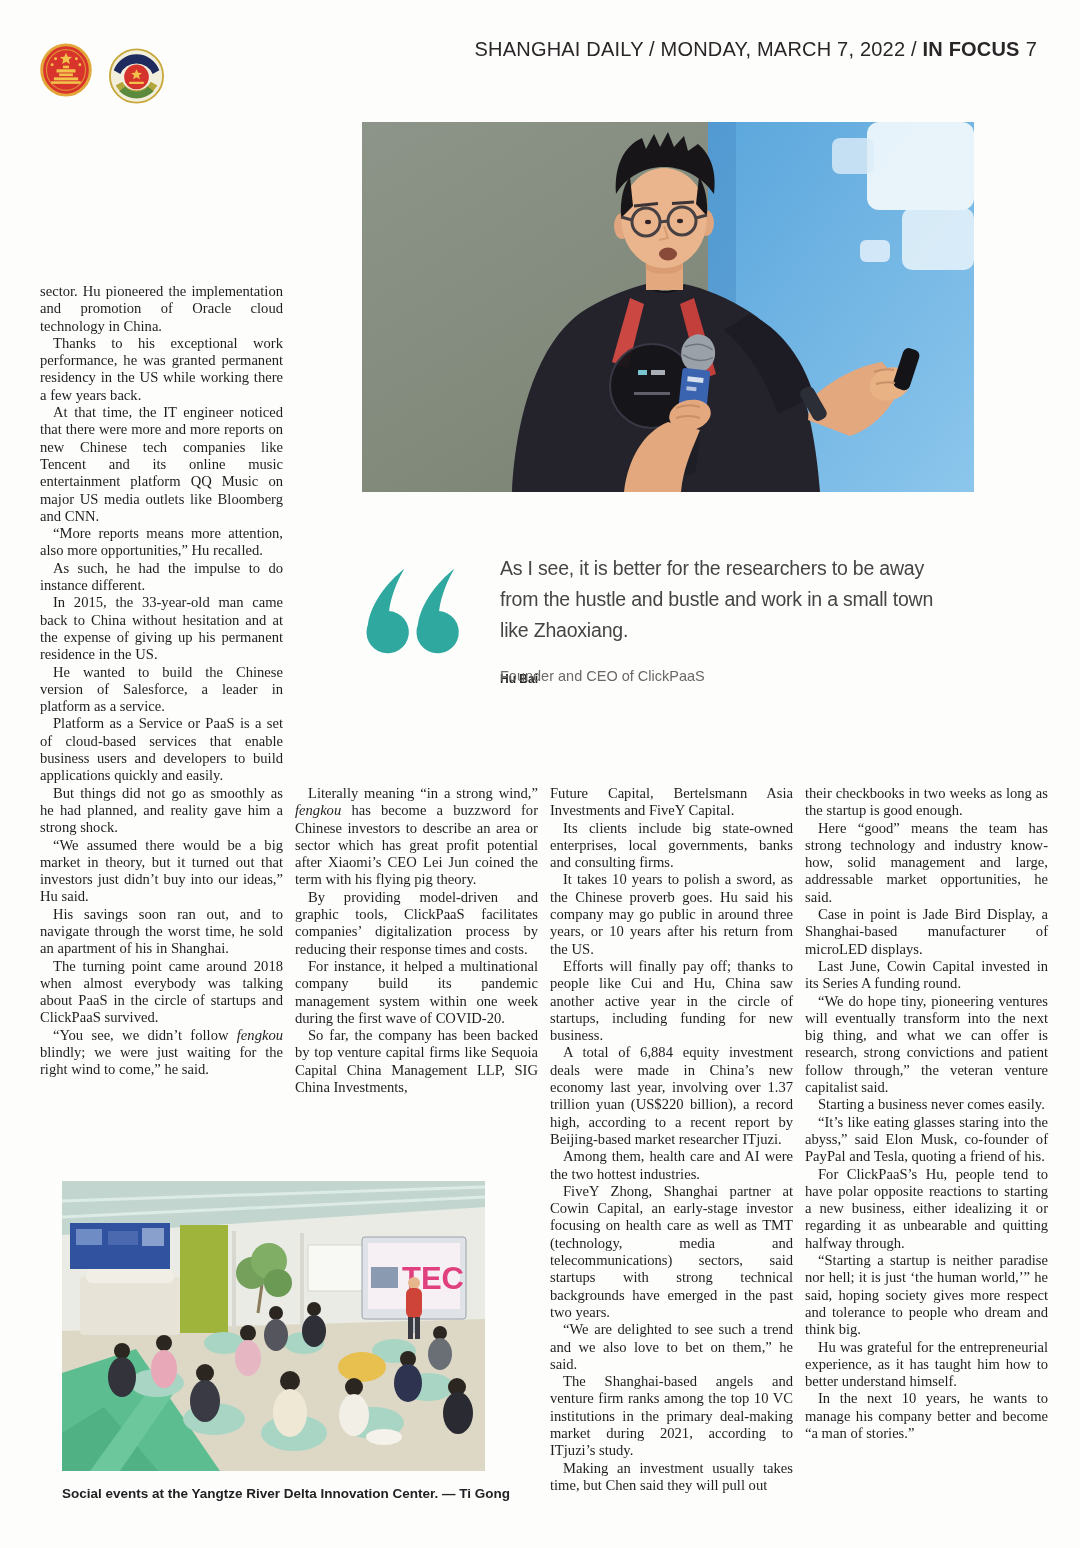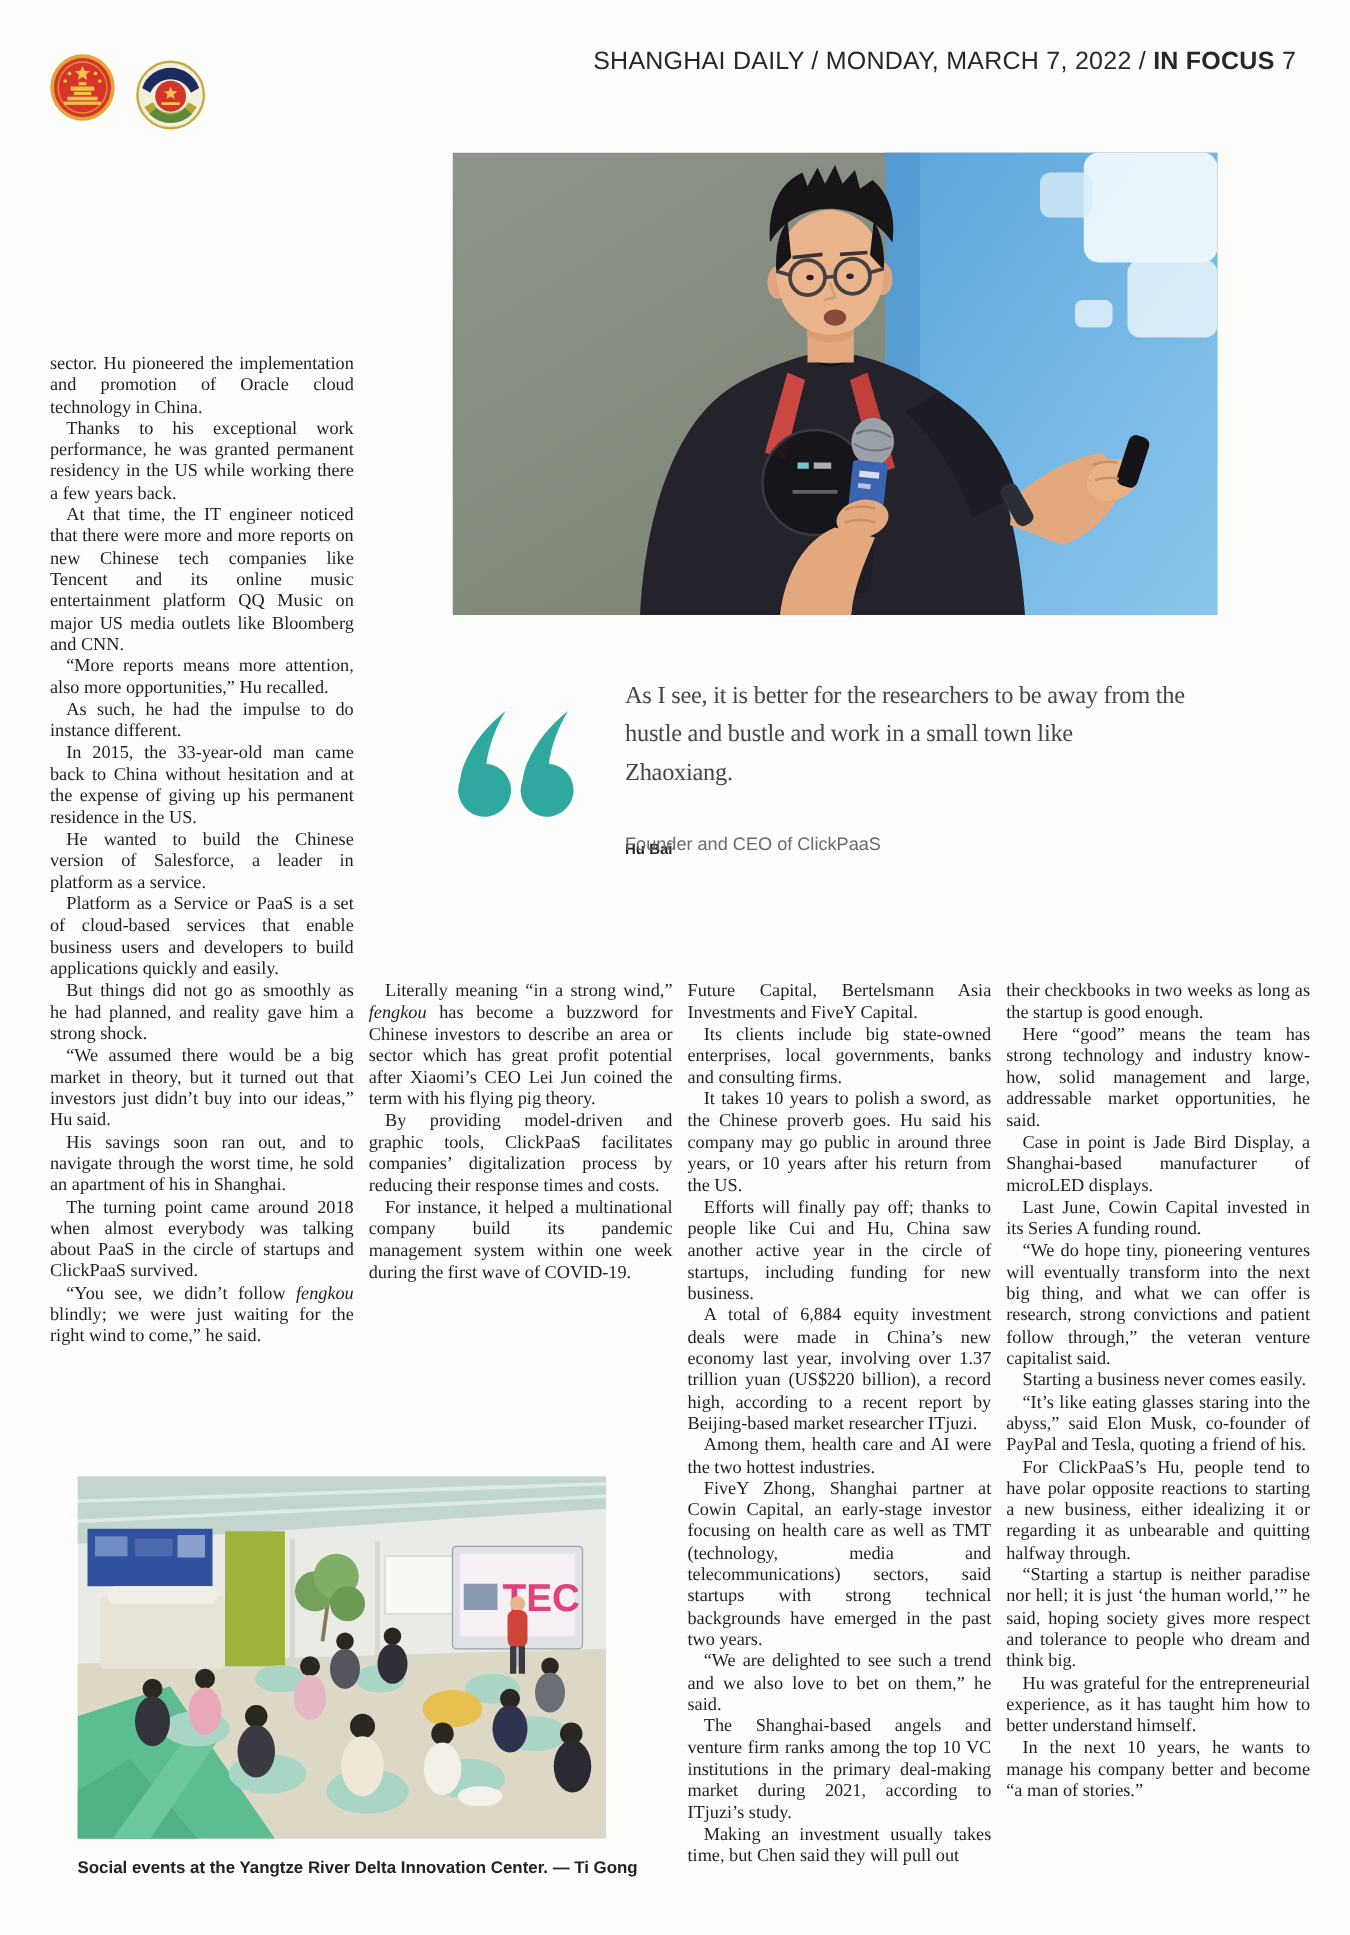--- a/index.html
+++ b/index.html
@@ -16,22 +16,22 @@
   .emblem{position:absolute;display:block;}
   .emblem-national{left:40px;top:42px;width:52px;height:56px;}
   .emblem-cppcc{left:108px;top:46px;width:57px;height:60px;}
 
   
   .main-photo{position:absolute;left:362px;top:122px;width:612px;height:370px;display:block;}
   .community-photo{position:absolute;left:62px;top:1181px;width:423px;height:290px;display:block;}
 
   
   .quote-mark{position:absolute;left:366px;top:566px;width:100px;height:94px;display:block;}
-  .quote-text{position:absolute;left:500px;top:541px;width:448px;
-              font-family:Liberation Serif, serif;font-size:19.5px;line-height:31px;
+  .quote-text{position:absolute;left:500px;top:553px;width:448px;
+              font-family:Liberation Sans, sans-serif;font-size:19.5px;line-height:31px;
               letter-spacing:-.2px;color:#474445;font-weight:400;}
   .quote-author{position:absolute;left:500px;top:672px;font-family:"Liberation Sans",sans-serif;
                 font-size:12px;font-weight:700;color:#262325;}
   .quote-role{position:absolute;left:500px;top:668px;font-family:"Liberation Sans",sans-serif;
               font-size:14.5px;color:#6b6867;}
 
   
   .col{position:absolute;width:243px;font-size:14.6px;line-height:17.3px;text-align:justify;}
   .col p{margin:0;text-indent:13px;}
   .col p.no-indent{text-indent:0;}
@@ -185,21 +185,22 @@
       <p>Platform as a Service or PaaS is a set of cloud-based services that enable business users and developers to build applications quickly and easily.</p>
       <p>But things did not go as smoothly as he had planned, and reality gave him a strong shock.</p>
       <p>“We assumed there would be a big market in theory, but it turned out that investors just didn’t buy into our ideas,” Hu said.</p>
       <p>His savings soon ran out, and to navigate through the worst time, he sold an apartment of his in Shanghai.</p>
       <p>The turning point came around 2018 when almost everybody was talking about PaaS in the circle of startups and ClickPaaS survived.</p>
       <p>“You see, we didn’t follow <i>fengkou</i> blindly; we were just waiting for the right wind to come,” he said.</p>
     </div>
   <div class="col col-2">
       <p>Literally meaning “in a strong wind,” <i>fengkou</i> has become a buzzword for Chinese investors to describe an area or sector which has great profit potential after Xiaomi’s CEO Lei Jun coined the term with his flying pig theory.</p>
       <p>By providing model-driven and graphic tools, ClickPaaS facilitates companies’ digitalization process by reducing their response times and costs.</p>
-      <p>For instance, it helped a multinational company build its pandemic management system within one week during the first wave of COVID-19.</p>
+      <p>For instance, it helped a multinational company build its pandemic management system within one week during the first wave of COVID-20.</p>
+      <p>So far, the company has been backed by top venture capital firms like Sequoia Capital China Management LLP, SIG China Investments,</p>
     </div>
   <div class="col col-3">
       <p class="no-indent">Future Capital, Bertelsmann Asia Investments and FiveY Capital.</p>
       <p>Its clients include big state-owned enterprises, local governments, banks and consulting firms.</p>
       <p>It takes 10 years to polish a sword, as the Chinese proverb goes. Hu said his company may go public in around three years, or 10 years after his return from the US.</p>
       <p>Efforts will finally pay off; thanks to people like Cui and Hu, China saw another active year in the circle of startups, including funding for new business.</p>
       <p>A total of 6,884 equity investment deals were made in China’s new economy last year, involving over 1.37 trillion yuan (US$220 billion), a record high, according to a recent report by Beijing-based market researcher ITjuzi.</p>
       <p>Among them, health care and AI were the two hottest industries.</p>
       <p>FiveY Zhong, Shanghai partner at Cowin Capital, an early-stage investor focusing on health care as well as TMT (technology, media and telecommunications) sectors, said startups with strong technical backgrounds have emerged in the past two years.</p>
       <p>“We are delighted to see such a trend and we also love to bet on them,” he said.</p>

